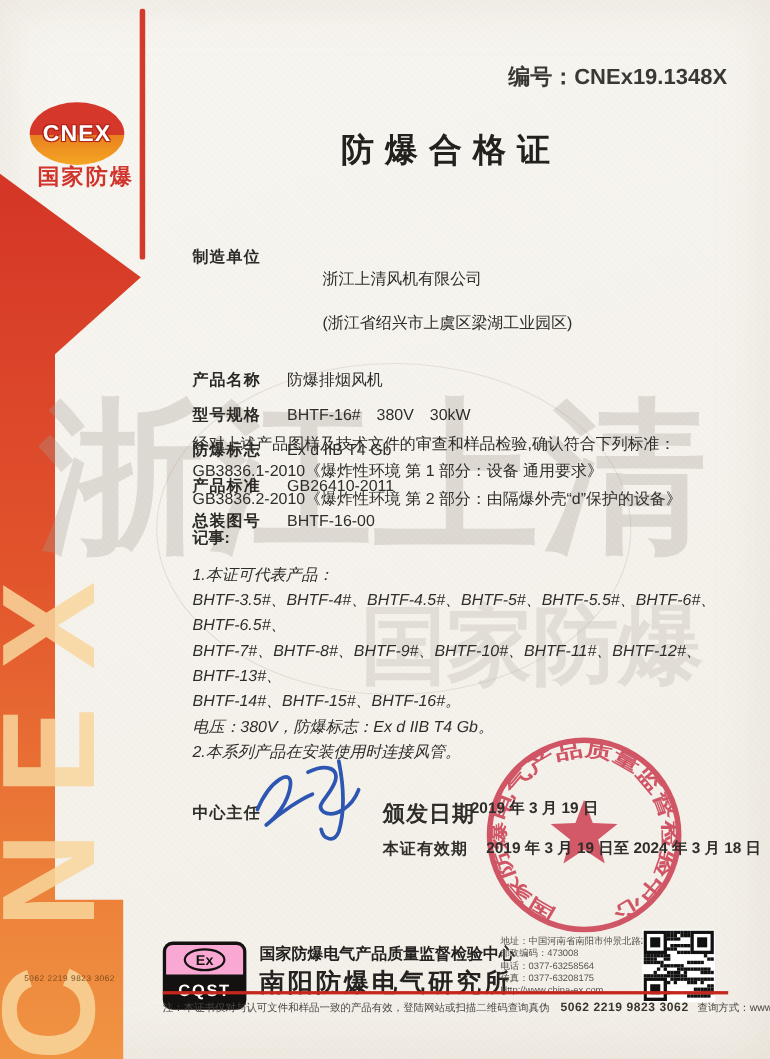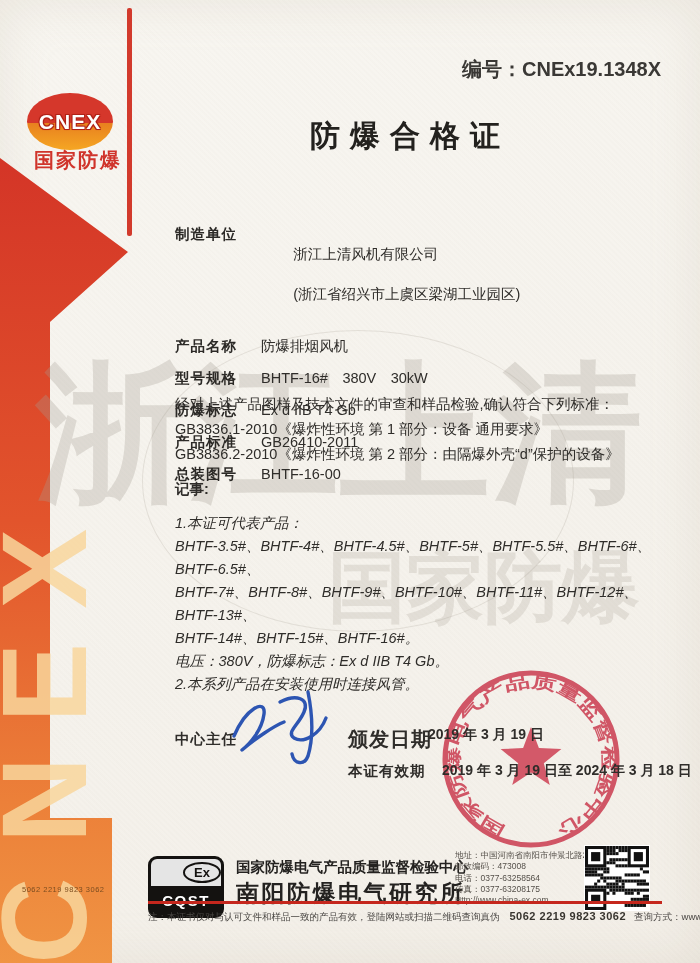--- a/index.html
+++ b/index.html
@@ -59,22 +59,22 @@
   .director-label{position:absolute;left:175px;top:730px;z-index:3;font-size:14.5px;font-weight:600;letter-spacing:1px;}
   .signature{position:absolute;left:222px;top:686px;z-index:4;}
   .issue-label{position:absolute;left:348px;top:726px;z-index:4;font-size:20px;font-weight:700;letter-spacing:1px;}
   .issue-date{position:absolute;left:428px;top:726px;z-index:4;font-size:14px;font-weight:600;white-space:nowrap;}
   .valid-label{position:absolute;left:348px;top:762px;z-index:4;font-size:14.5px;font-weight:600;letter-spacing:1px;}
   .valid-range{position:absolute;left:425px;top:762px;z-index:4;font-size:14px;font-weight:600;white-space:nowrap;padding-left:17px;}
   .stamp{position:absolute;left:436px;top:664px;z-index:3;opacity:.88;}
   
   .mark-box{position:absolute;left:148px;top:856px;width:76px;height:62px;z-index:3;
     background:#141210;border-radius:9px;padding:3px;box-sizing:border-box;}
-  .mark-top{height:27px;background:#e5e5e5;border-radius:6px 6px 0 0;
-    display:flex;align-items:center;justify-content:flex-end;}
+  .mark-top{height:27px;background:#f9a8d4;border-radius:6px 6px 0 0;
+    display:flex;align-items:center;justify-content:center;}
   .mark-ex{border:2.5px solid #141210;border-radius:50%;padding:0 9px;font-size:13px;
     font-weight:800;color:#141210;line-height:17px;}
   .mark-bottom{height:29px;display:flex;align-items:center;justify-content:center;
     color:#fff;font-weight:800;font-size:15px;letter-spacing:1.5px;}
   .org-center{position:absolute;left:236px;top:858px;z-index:3;font-size:14.5px;font-weight:700;color:#242220;}
   .org-institute{position:absolute;left:236px;top:878px;z-index:3;font-size:23px;font-weight:700;
     letter-spacing:2.5px;color:#242220;}
   .addr{position:absolute;left:455px;top:850px;z-index:3;font-size:8.5px;line-height:11.3px;color:#55504a;}
   .qr{position:absolute;left:584px;top:845px;z-index:3;background:#fff;padding:1px;}
   .foot-line{position:absolute;left:148px;top:901px;width:514px;height:3px;background:#c5271d;z-index:3;}

